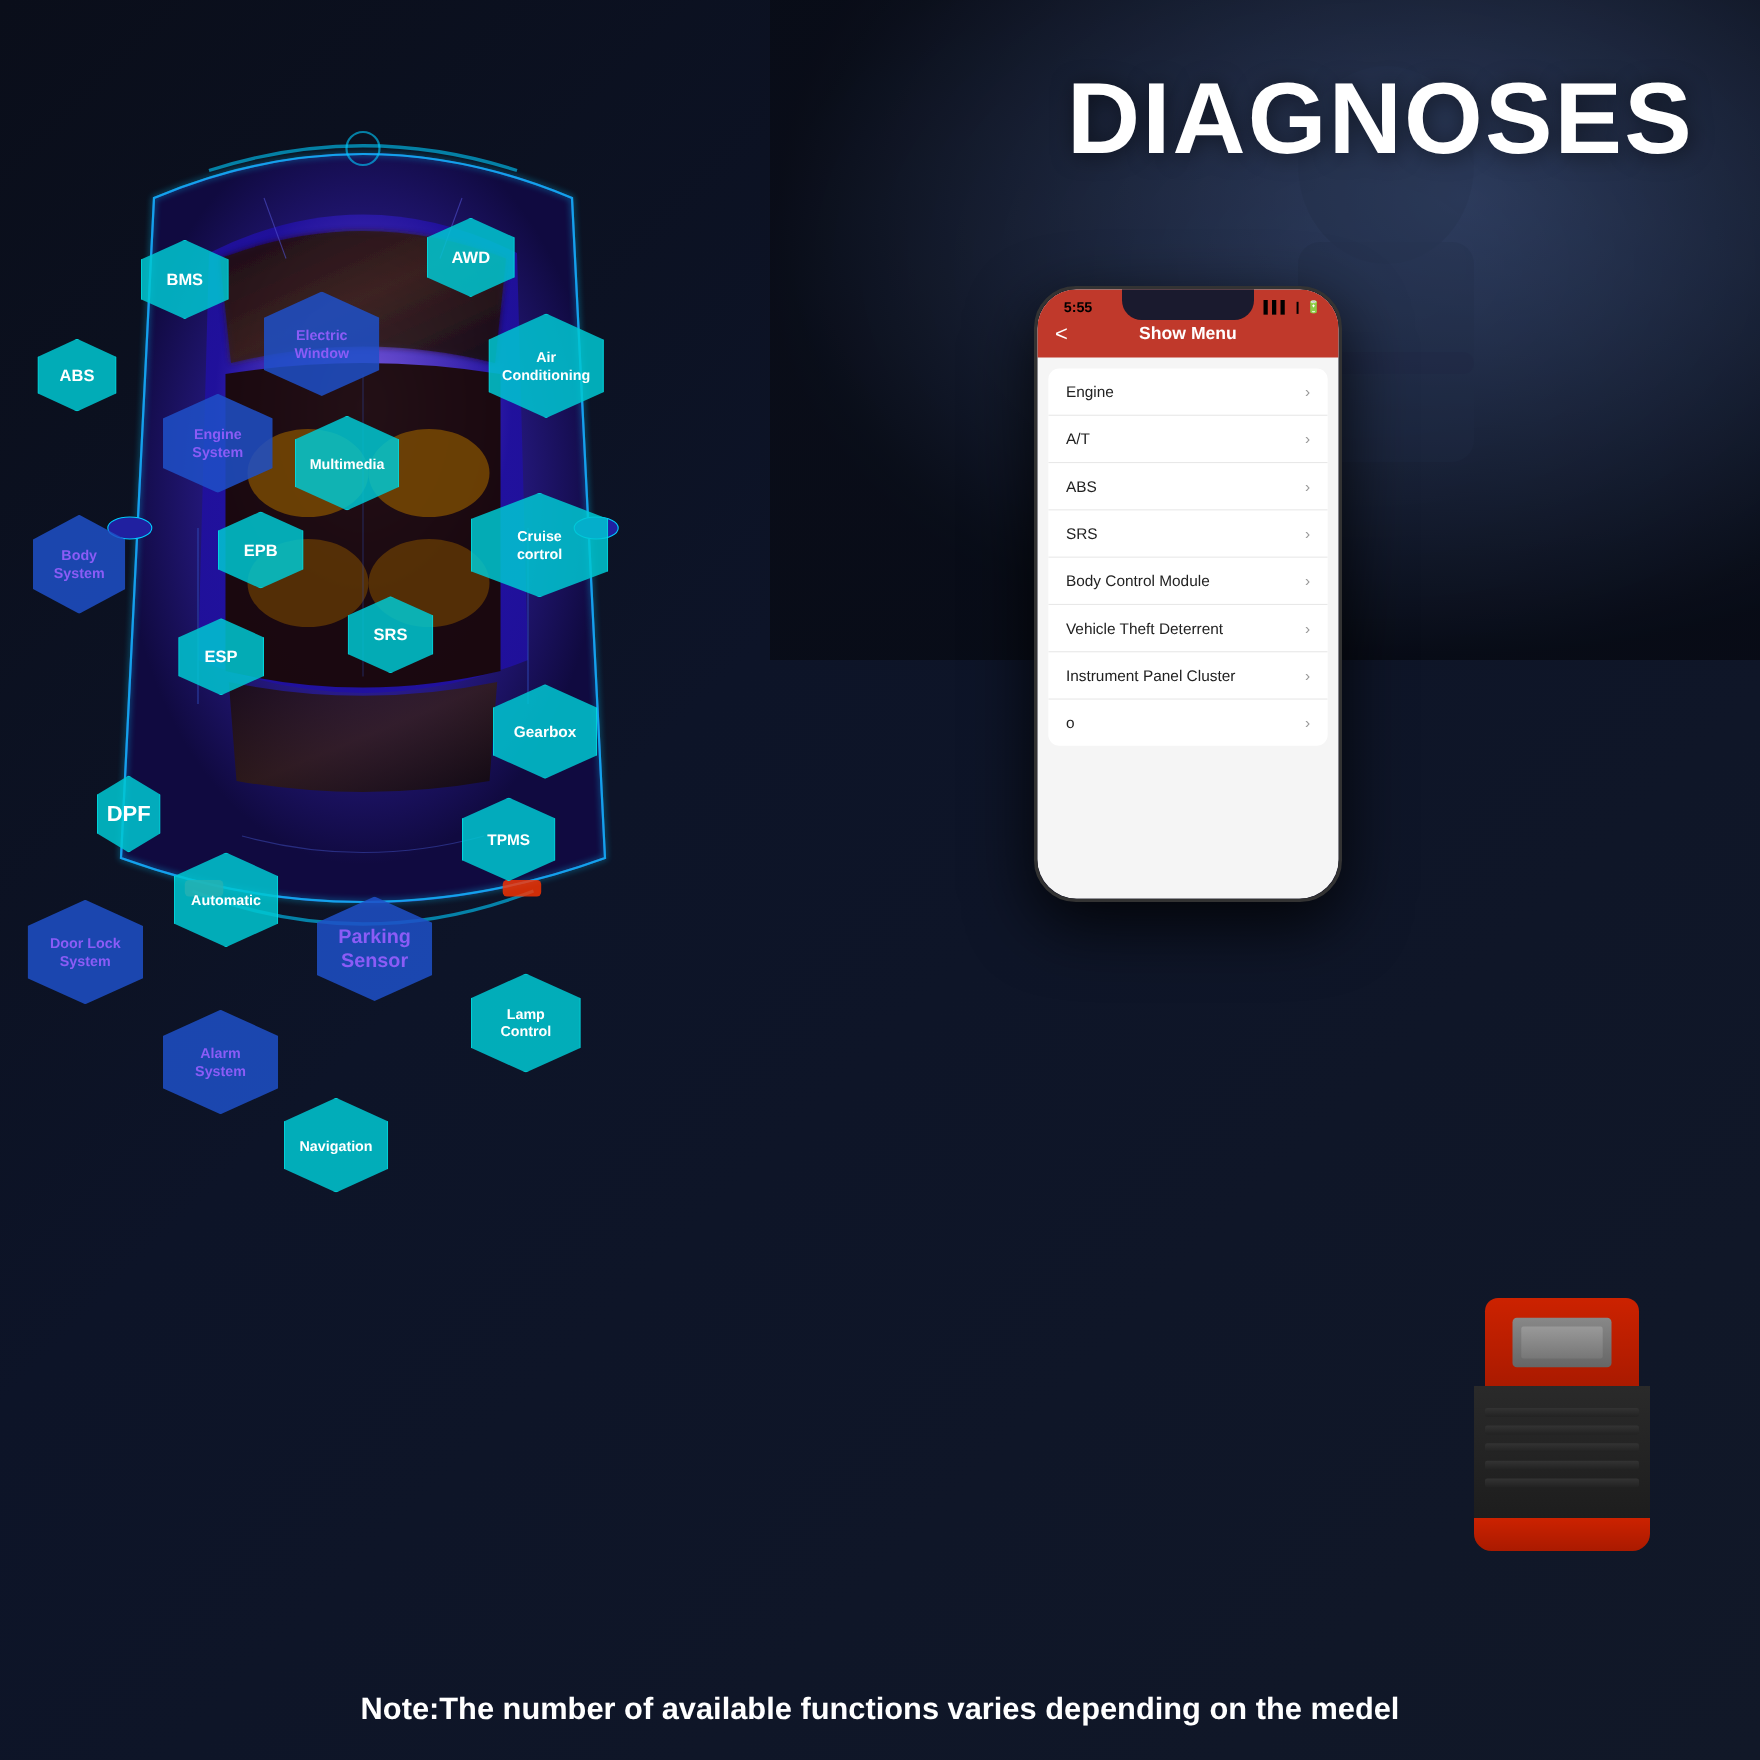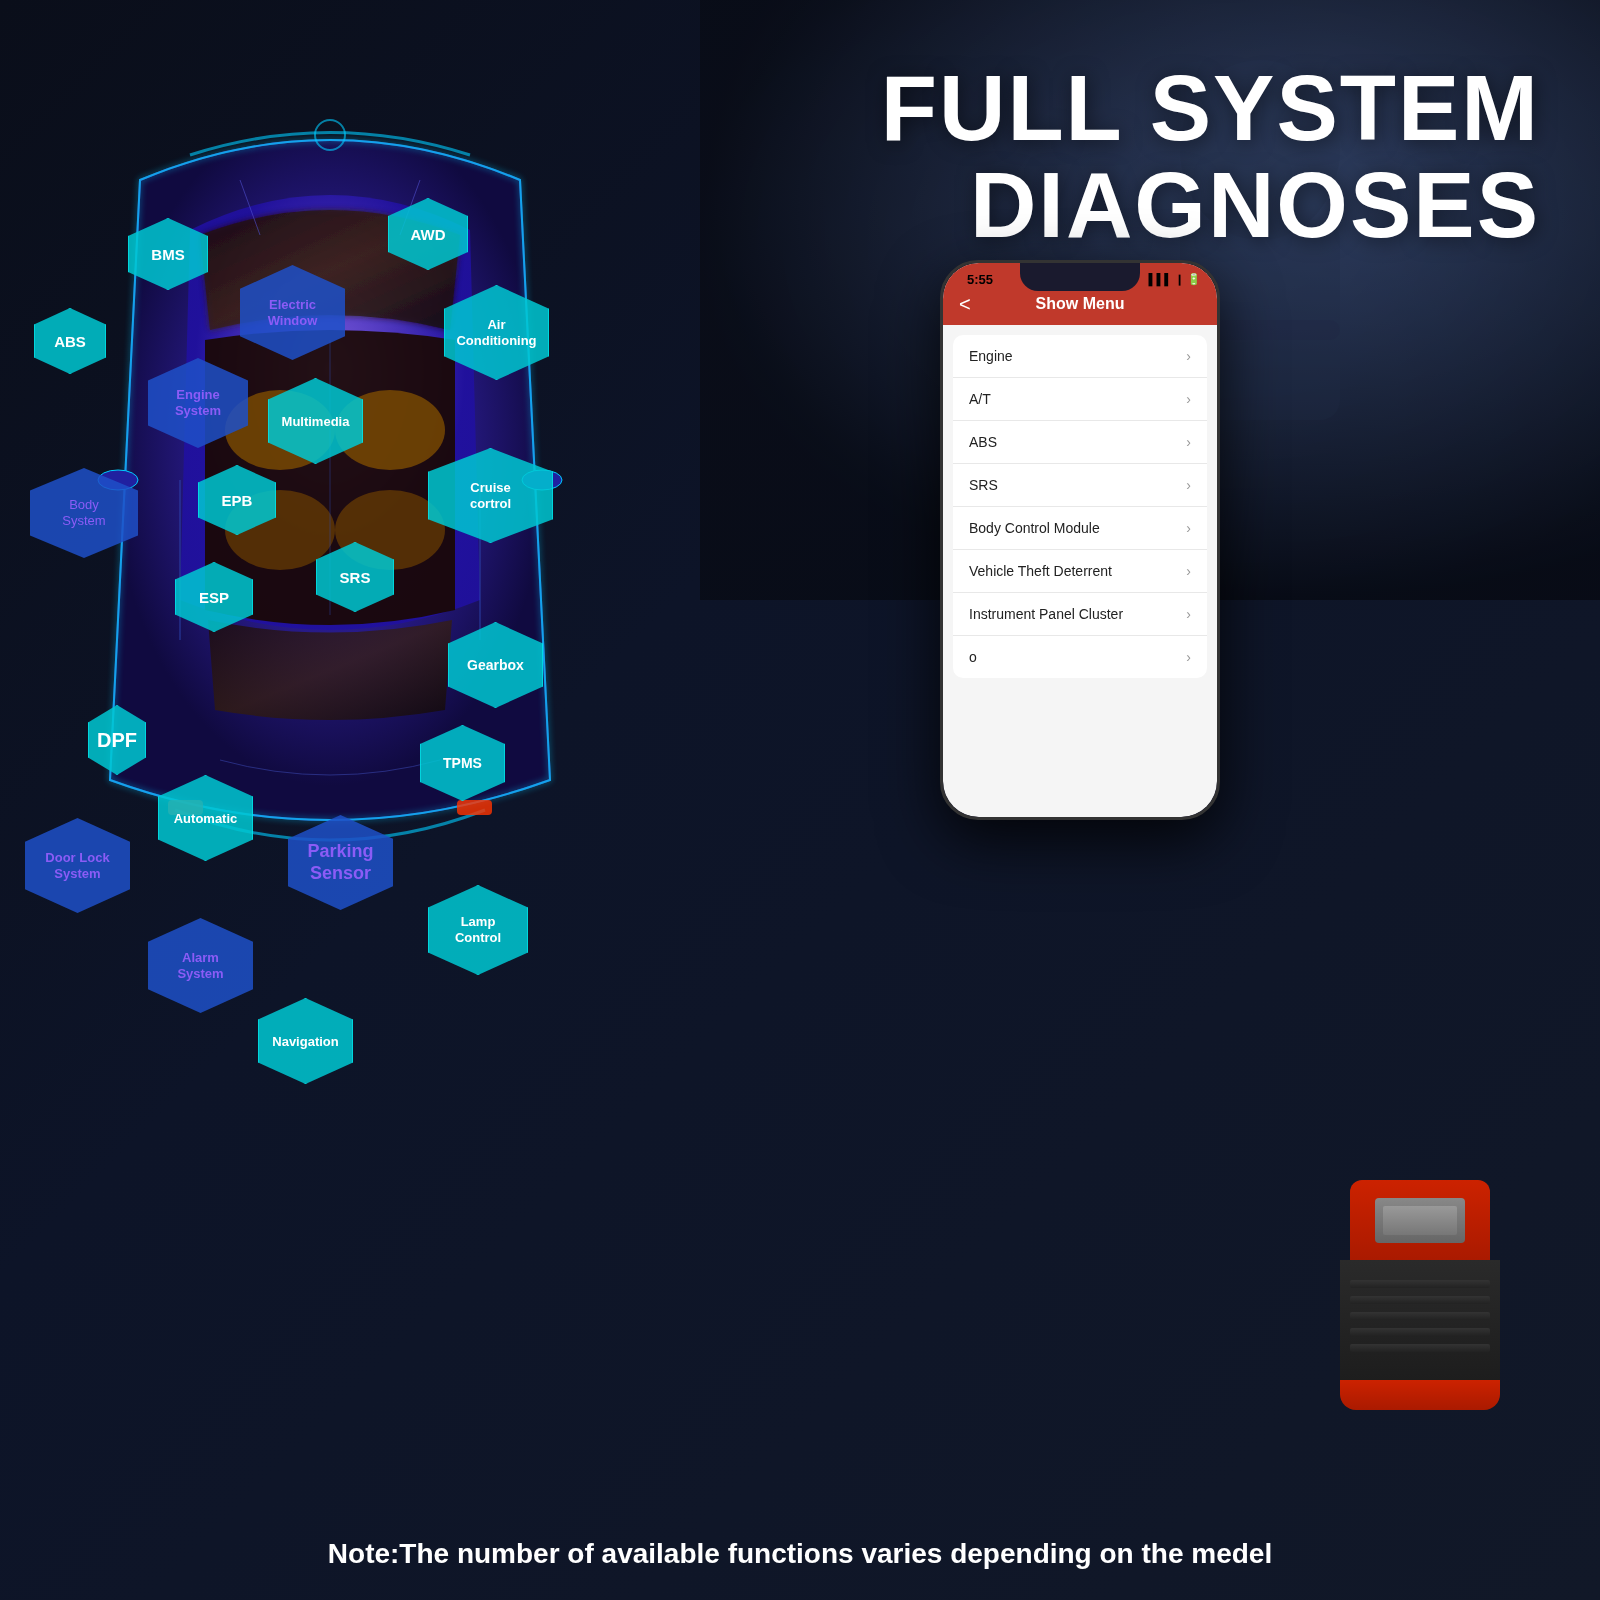--- a/index.html
+++ b/index.html
@@ -306,21 +306,20 @@
     </defs>
     <rect width="900" height="600" fill="url(#mechGrad)"></rect>
 
     <ellipse cx="560" cy="150" rx="80" ry="90" fill="#1e2a45" opacity="0.8"></ellipse>
     <rect x="480" y="220" width="160" height="200" rx="20" fill="#1e2a45" opacity="0.7"></rect>
     <rect x="440" y="320" width="200" height="20" rx="10" fill="#1a2040" opacity="0.6"></rect>
   </svg>
 </div>
 
 <div class="title-area">
-  <div class="title-line">FULL SYSTEM</div>
   <div class="title-line">DIAGNOSES</div>
 </div>
 
 <div class="car-area">
   <svg viewBox="0 0 540 980" style="position:absolute;top:0;left:30px;width:560px;height:980px;z-index:5">
     <defs>
       <radialGradient id="carBodyGrad" cx="50%" cy="45%" r="50%">
         <stop offset="0%" stop-color="#6040d0"></stop>
         <stop offset="40%" stop-color="#3020a0"></stop>
         <stop offset="100%" stop-color="#100a40"></stop>
@@ -410,36 +409,36 @@
 
   <div class="lbl" style="top:278px;left:128px">
     <div class="hex-blue" style="width:100px;height:90px;font-size:13px;font-weight:bold;line-height:1.2">Engine<br>System</div>
   </div>
 
   <div class="lbl" style="top:298px;left:248px">
     <div class="hex-cyan" style="width:95px;height:86px;font-size:13px;font-weight:bold">Multimedia</div>
   </div>
 
   <div class="lbl" style="top:388px;left:10px">
-    <div class="hex-blue" style="width:108px;height:90px;font-size:13px;font-weight:normal;line-height:1.2">Body<br>System</div>
+    <div class="hex-blue" style="width:84px;height:90px;font-size:13px;font-weight:bold;line-height:1.2">Body<br>System</div>
   </div>
 
   <div class="lbl" style="top:385px;left:178px">
     <div class="hex-cyan" style="width:78px;height:70px;font-size:15px;font-weight:bold">EPB</div>
   </div>
 
   <div class="lbl" style="top:368px;left:408px">
     <div class="hex-cyan" style="width:125px;height:95px;font-size:13px;font-weight:bold;line-height:1.2">Cruise<br>cortrol</div>
   </div>
 
   <div class="lbl" style="top:462px;left:296px">
     <div class="hex-cyan" style="width:78px;height:70px;font-size:15px;font-weight:bold">SRS</div>
   </div>
 
-  <div class="lbl" style="top:482px;left:155px">
+  <div class="lbl" style="top:482px;left:142px">
     <div class="hex-cyan" style="width:78px;height:70px;font-size:15px;font-weight:bold">ESP</div>
   </div>
 
   <div class="lbl" style="top:542px;left:428px">
     <div class="hex-cyan" style="width:95px;height:86px;font-size:14px;font-weight:bold">Gearbox</div>
   </div>
 
 
   <div class="lbl" style="top:625px;left:68px">
     <div class="hex-cyan" style="width:58px;height:70px;font-size:20px;font-weight:bold">DPF</div>

